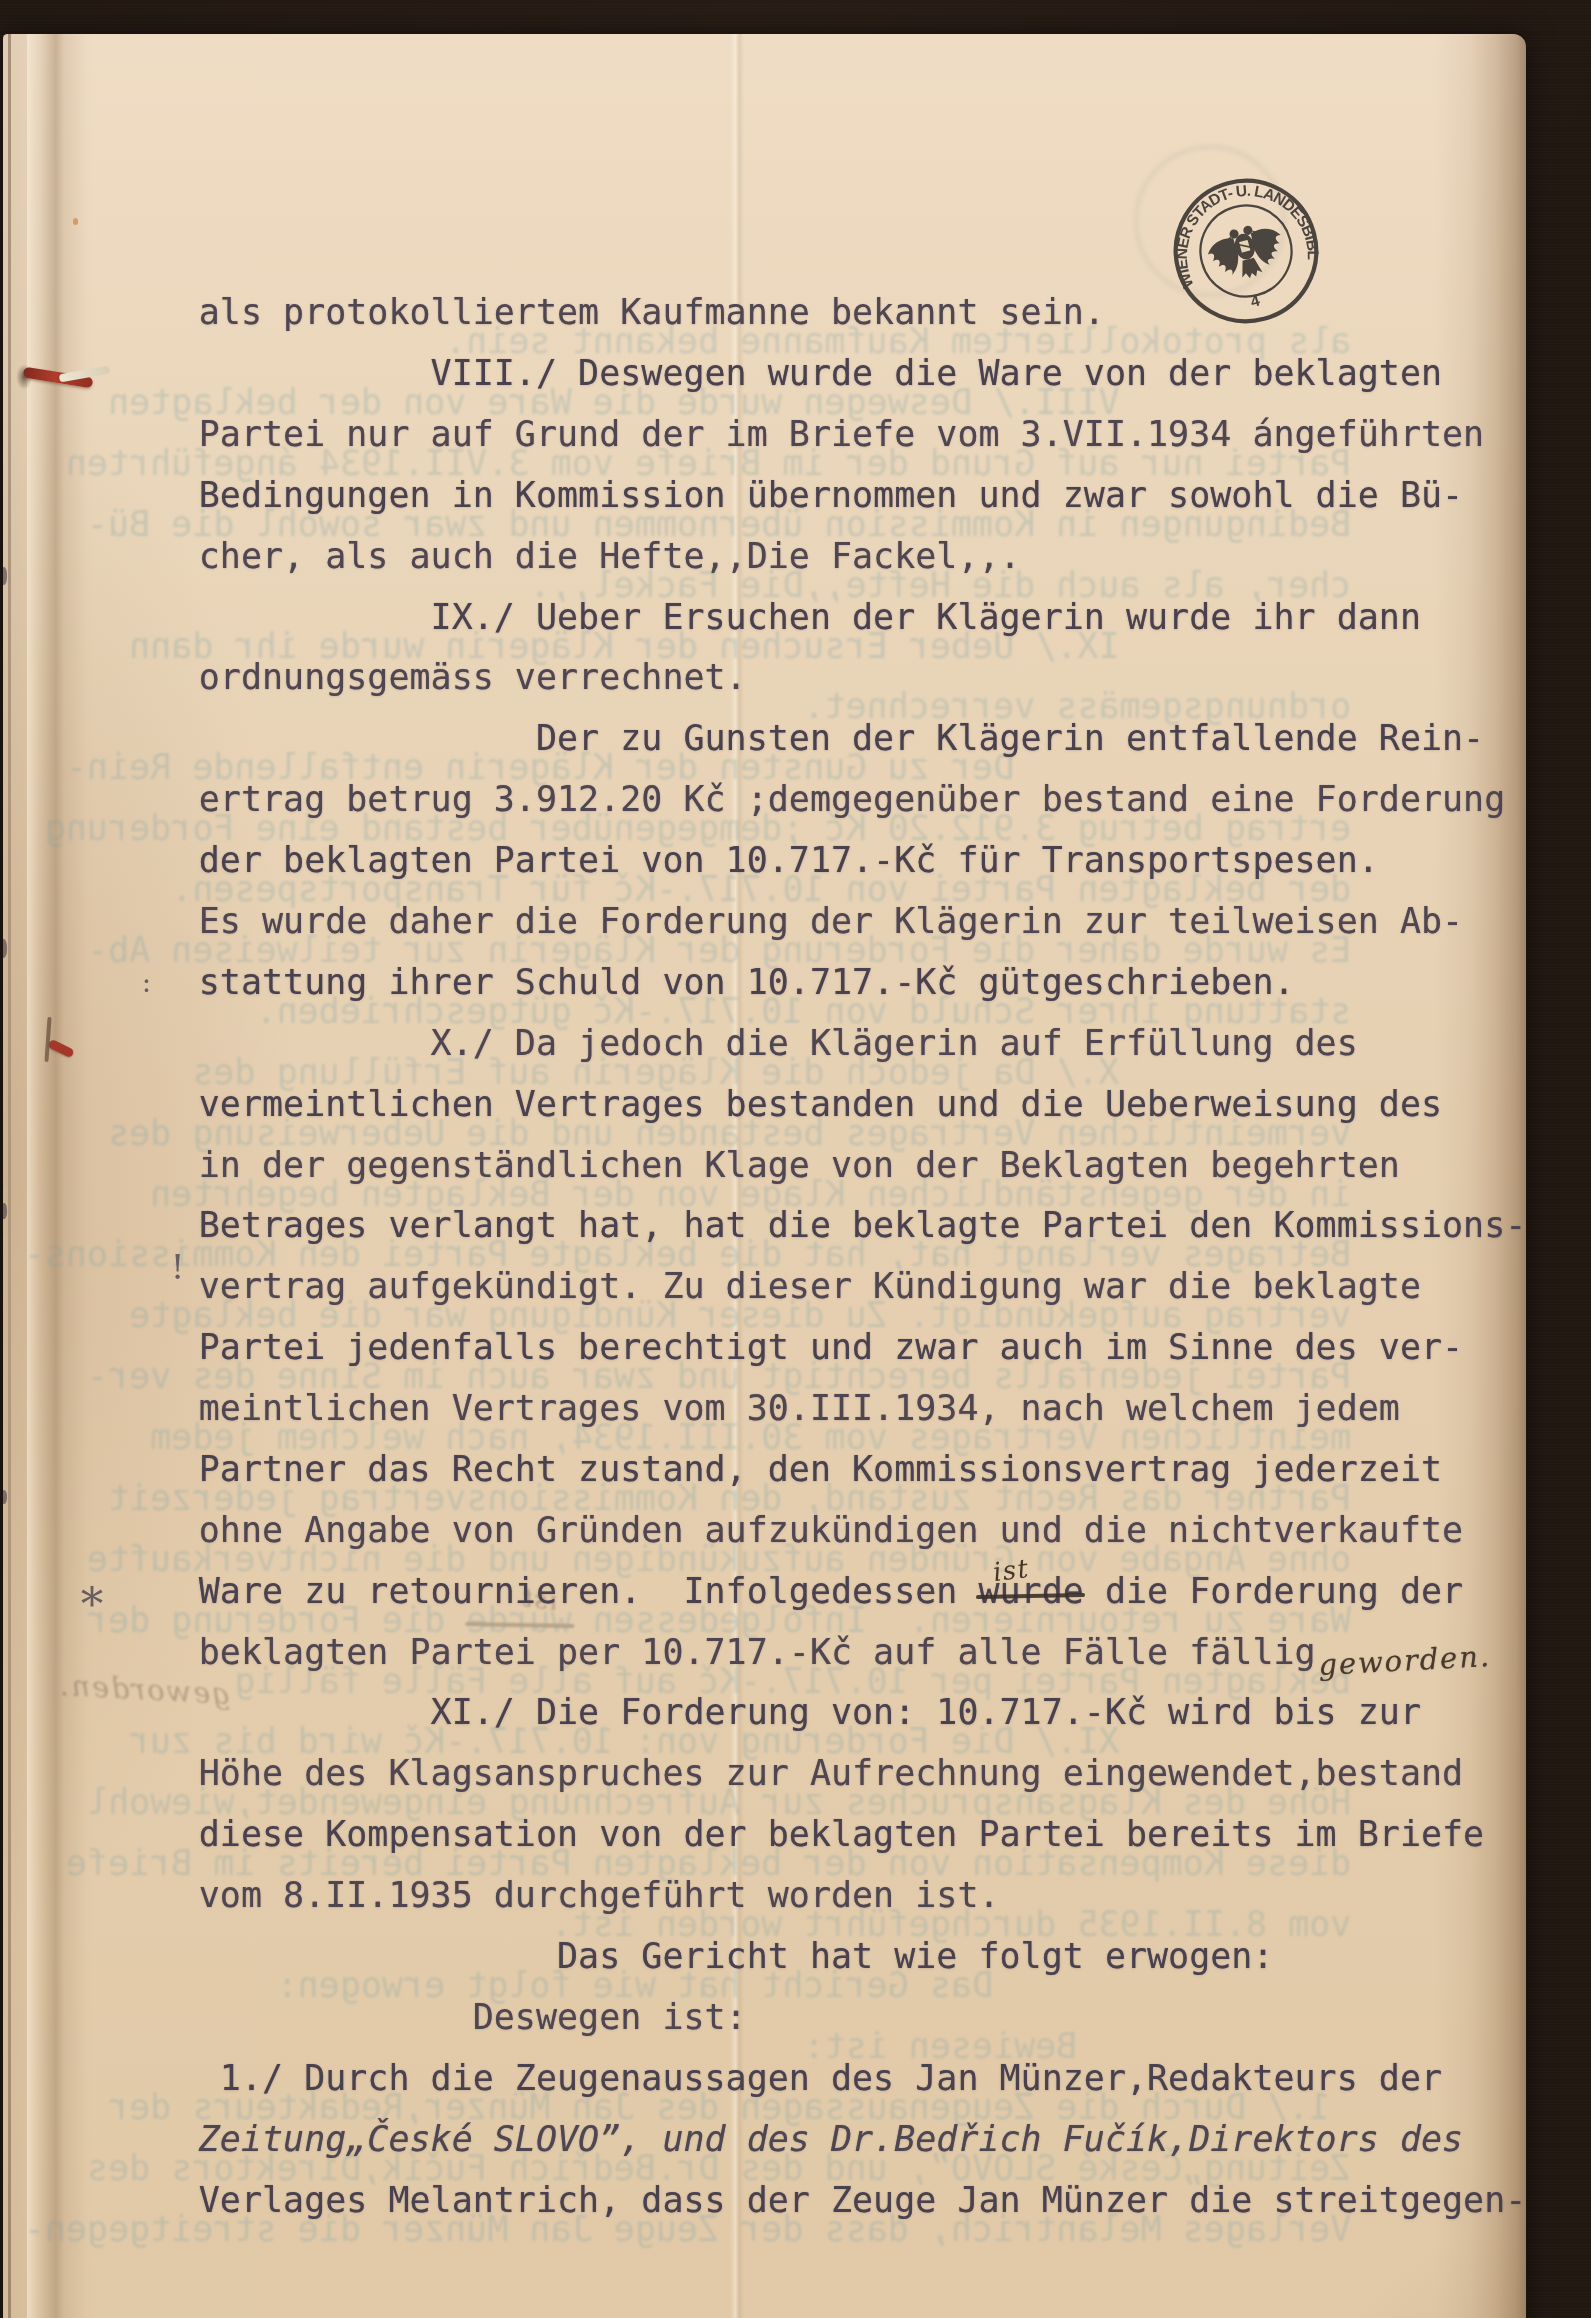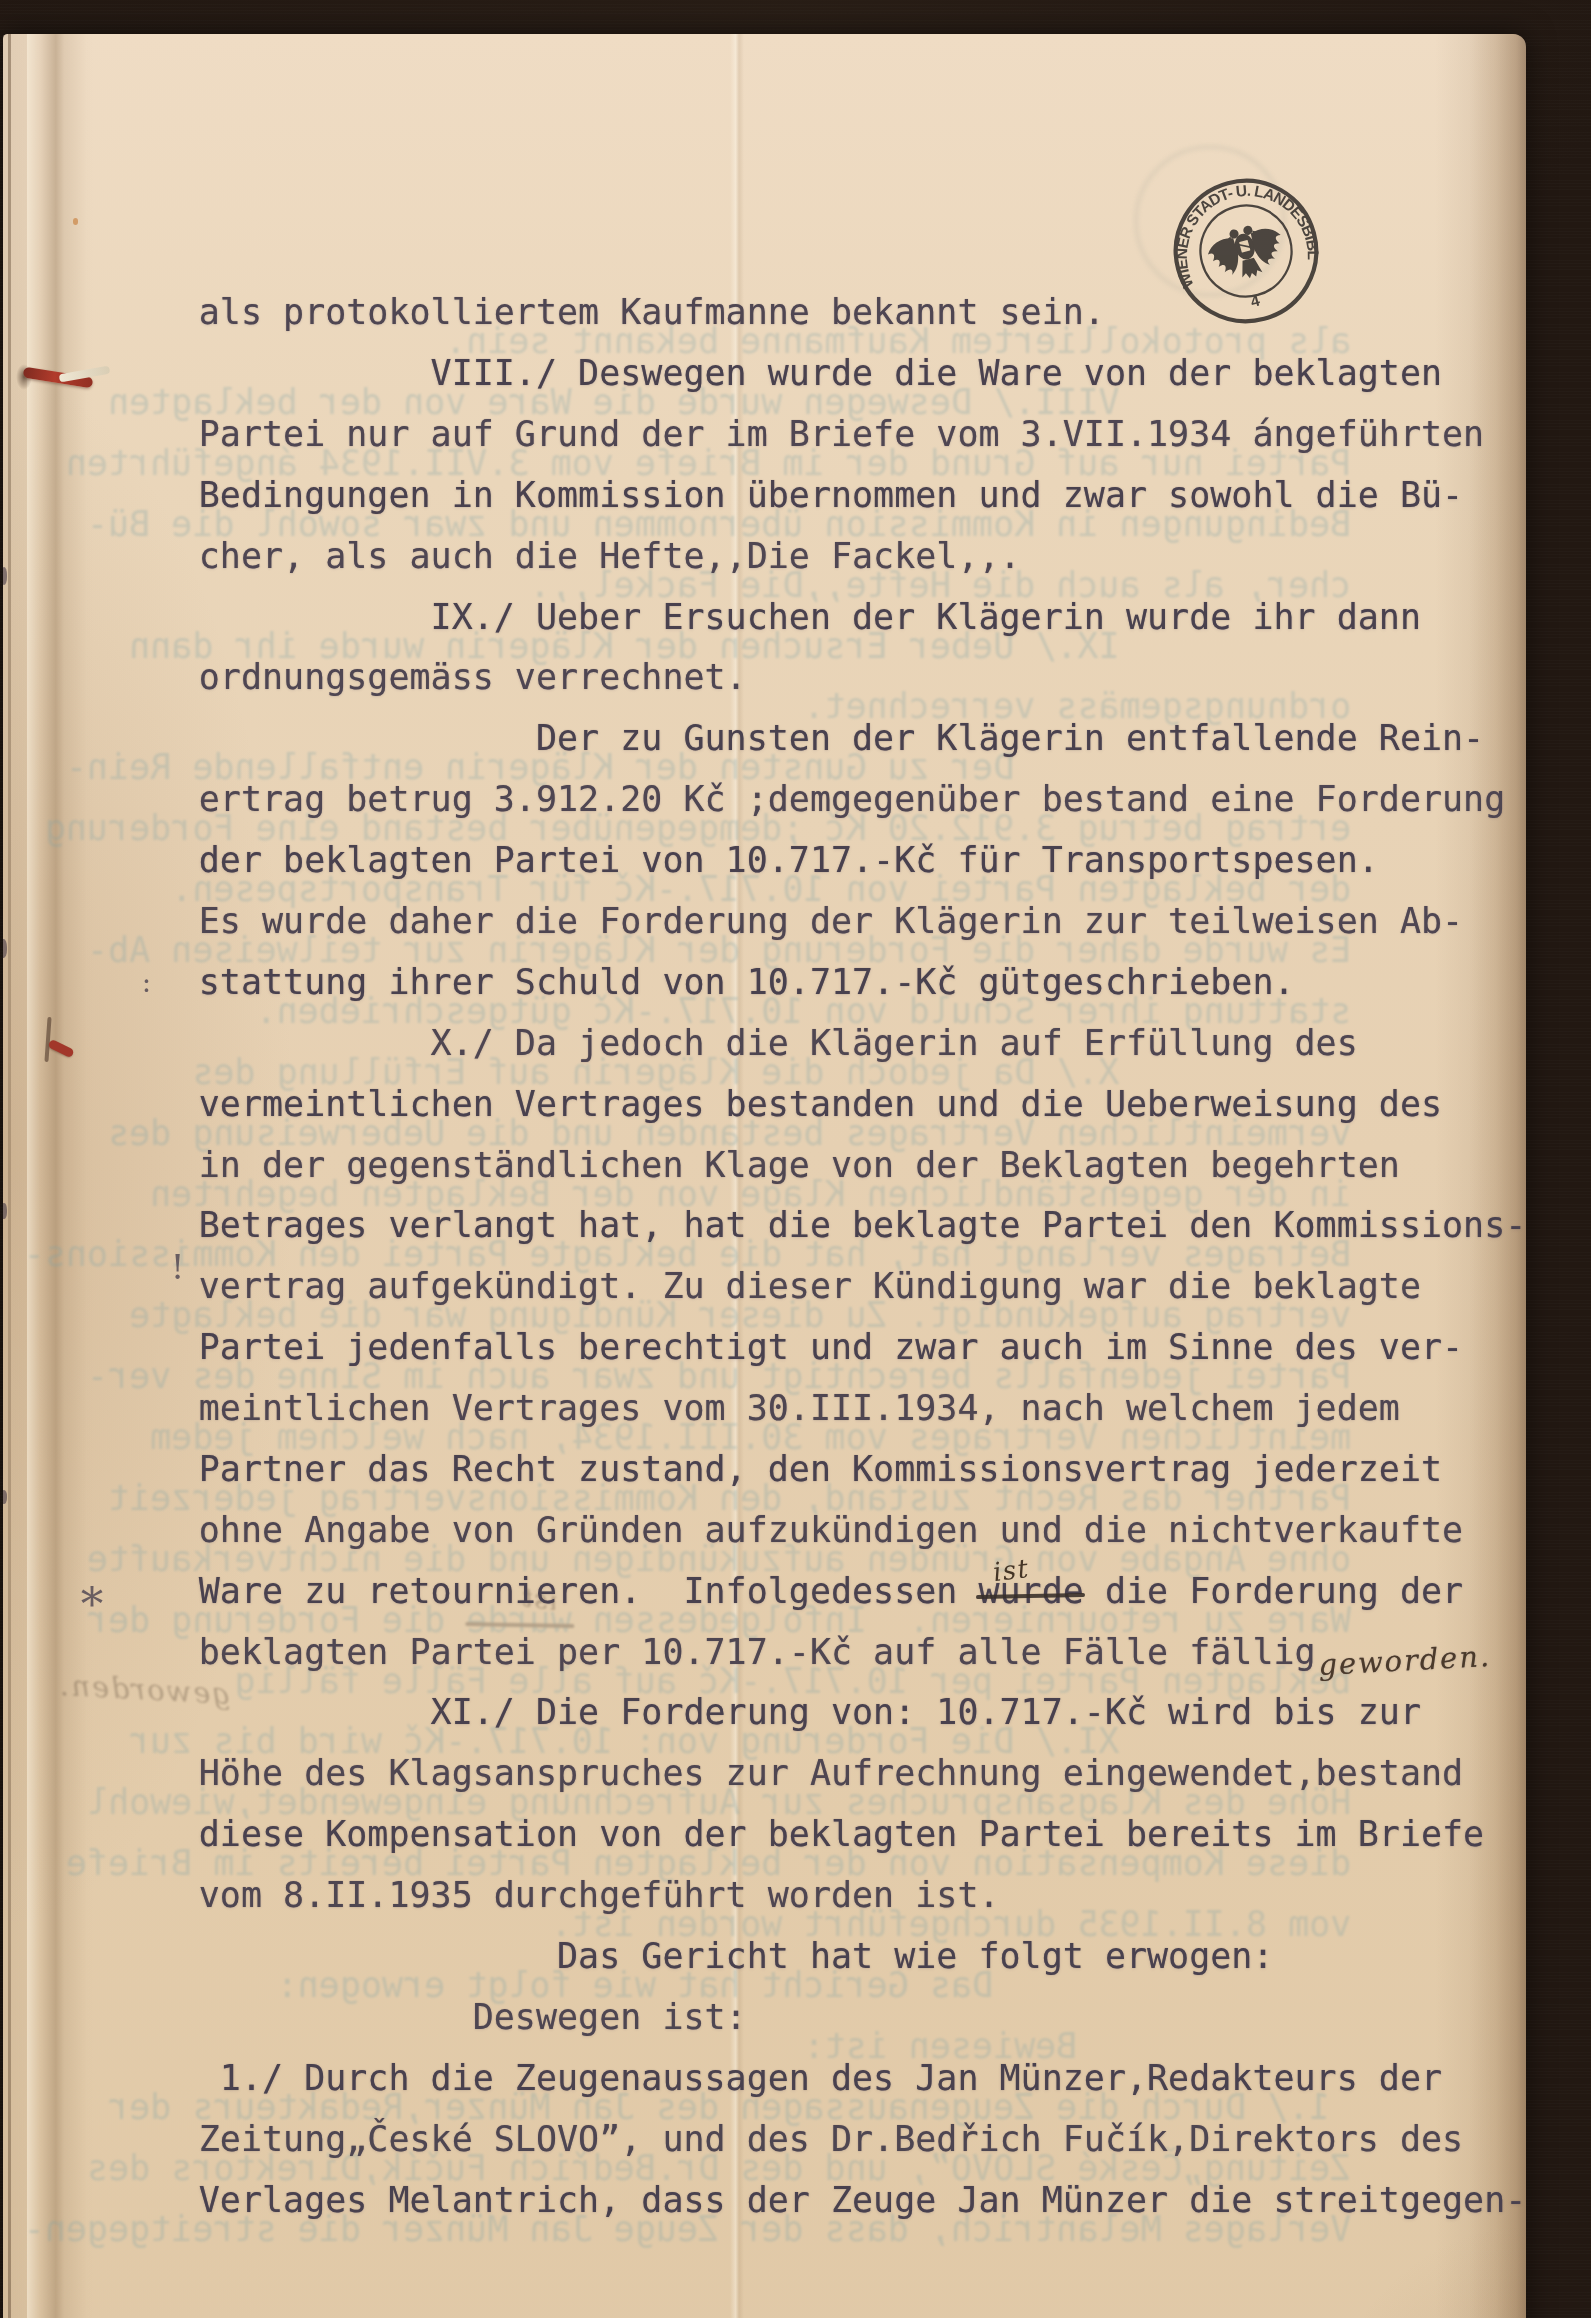--- a/index.html
+++ b/index.html
@@ -165,21 +165,21 @@
         <div class="line" style="top: 1466px;">ohne Angabe von Gründen aufzukündigen und die nichtverkaufte</div>
         <div class="line" style="top: 1527px;"><span>Ware zu retournieren.  Infolgedessen </span><span class="struck">wurde<span class="hand above">ist</span></span><span> die Forderung der</span></div>
         <div class="line" style="top: 1588px;"><span>beklagten Partei per 10.717.-Kč auf alle Fälle fällig</span><span class="hand inline">geworden.</span></div>
         <div class="line" style="top: 1648px;">           XI./ Die Forderung von: 10.717.-Kč wird bis zur</div>
         <div class="line" style="top: 1709px;">Höhe des Klagsanspruches zur Aufrechnung eingewendet,bestand</div>
         <div class="line" style="top: 1770px;">diese Kompensation von der beklagten Partei bereits im Briefe</div>
         <div class="line" style="top: 1831px;">vom 8.II.1935 durchgeführt worden ist.</div>
         <div class="line" style="top: 1892px;">                 Das Gericht hat wie folgt erwogen:</div>
         <div class="line" style="top: 1953px;">             Deswegen ist:</div>
         <div class="line" style="top: 2014px; text-align: center;"> 1./ Durch die Zeugenaussagen des Jan Münzer,Redakteurs der</div>
-        <div class="line" style="top: 2075px;">Zeitung„České SLOVO”, und des Dr.Bedřich Fučík,Direktors des</div>
+        <div class="line" style="top: 2075px; font-style: italic;">Zeitung„České SLOVO”, und des Dr.Bedřich Fučík,Direktors des</div>
         <div class="line" style="top: 2136px;">Verlages Melantrich, dass der Zeuge Jan Münzer die streitgegen-</div>
       </div>
 
     <div id="margin-marks">
         <div class="margin-mark" style="left: 139px; top: 932px; font-size: 28px;">:</div>
         <div class="margin-mark" style="left: 168px; top: 1213px; font-size: 34px;">!</div>
         <div class="margin-mark" style="left: 78px; top: 1544px; font-size: 45px;">*</div>
       </div>
 
     <div class="stamp-ghost"></div>

